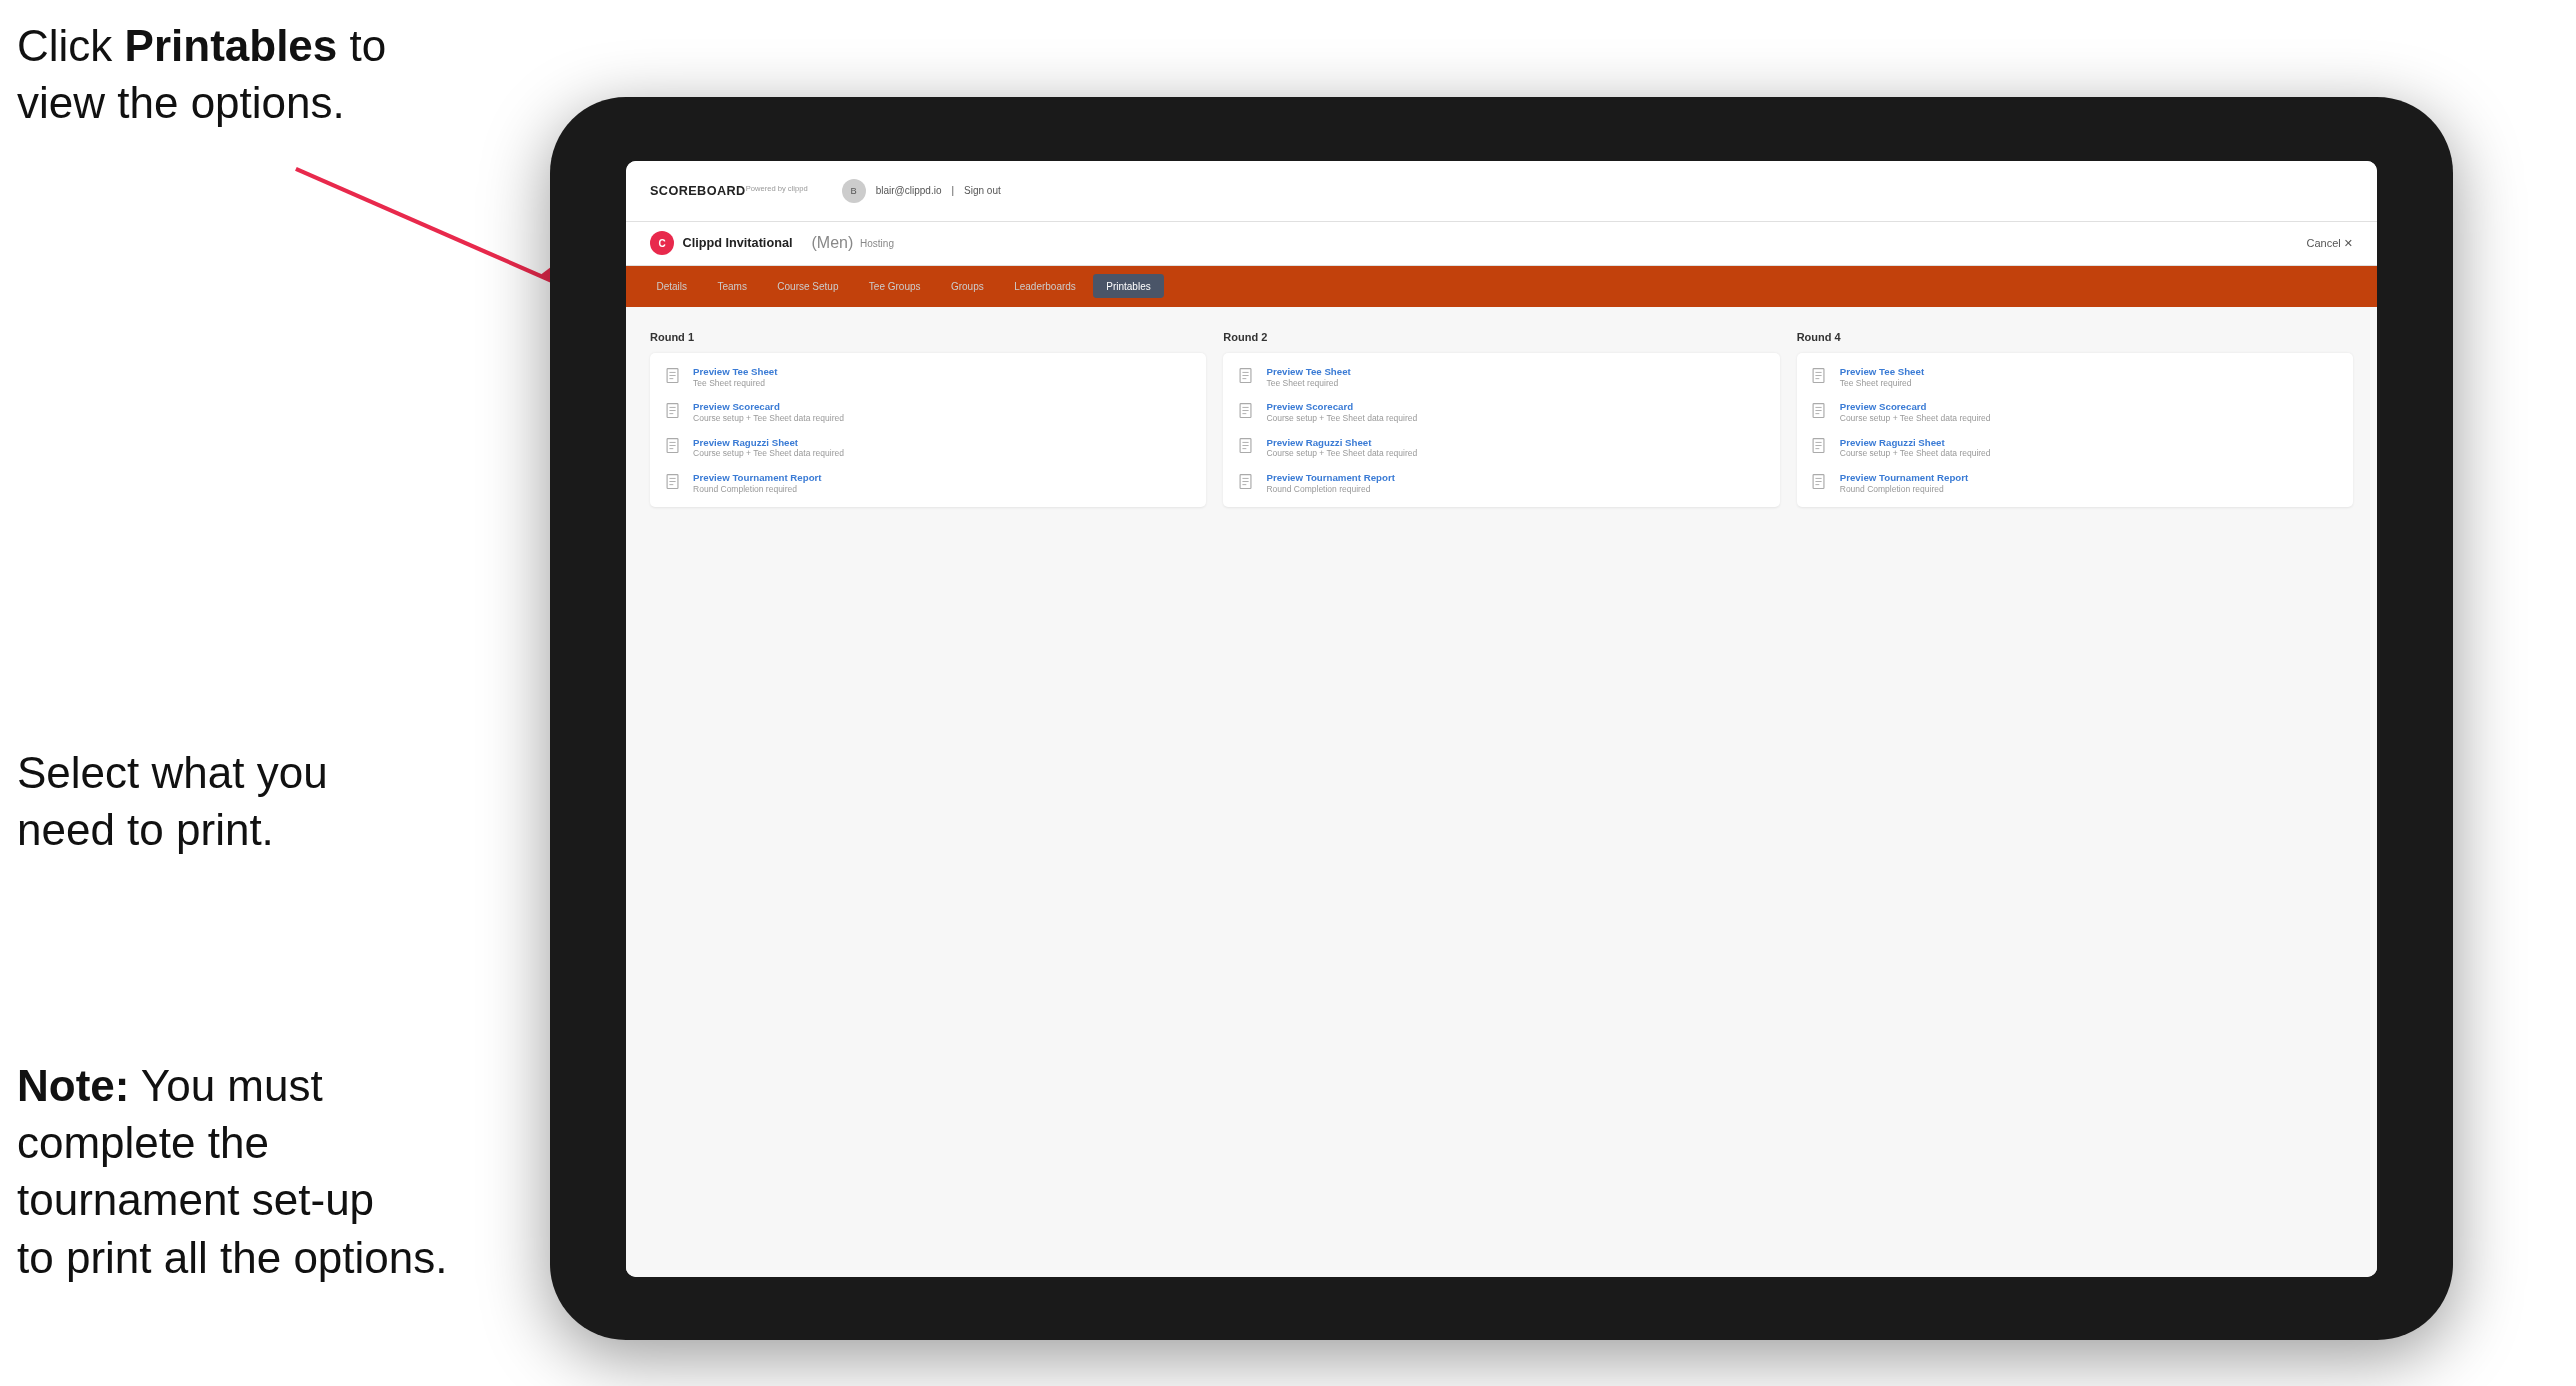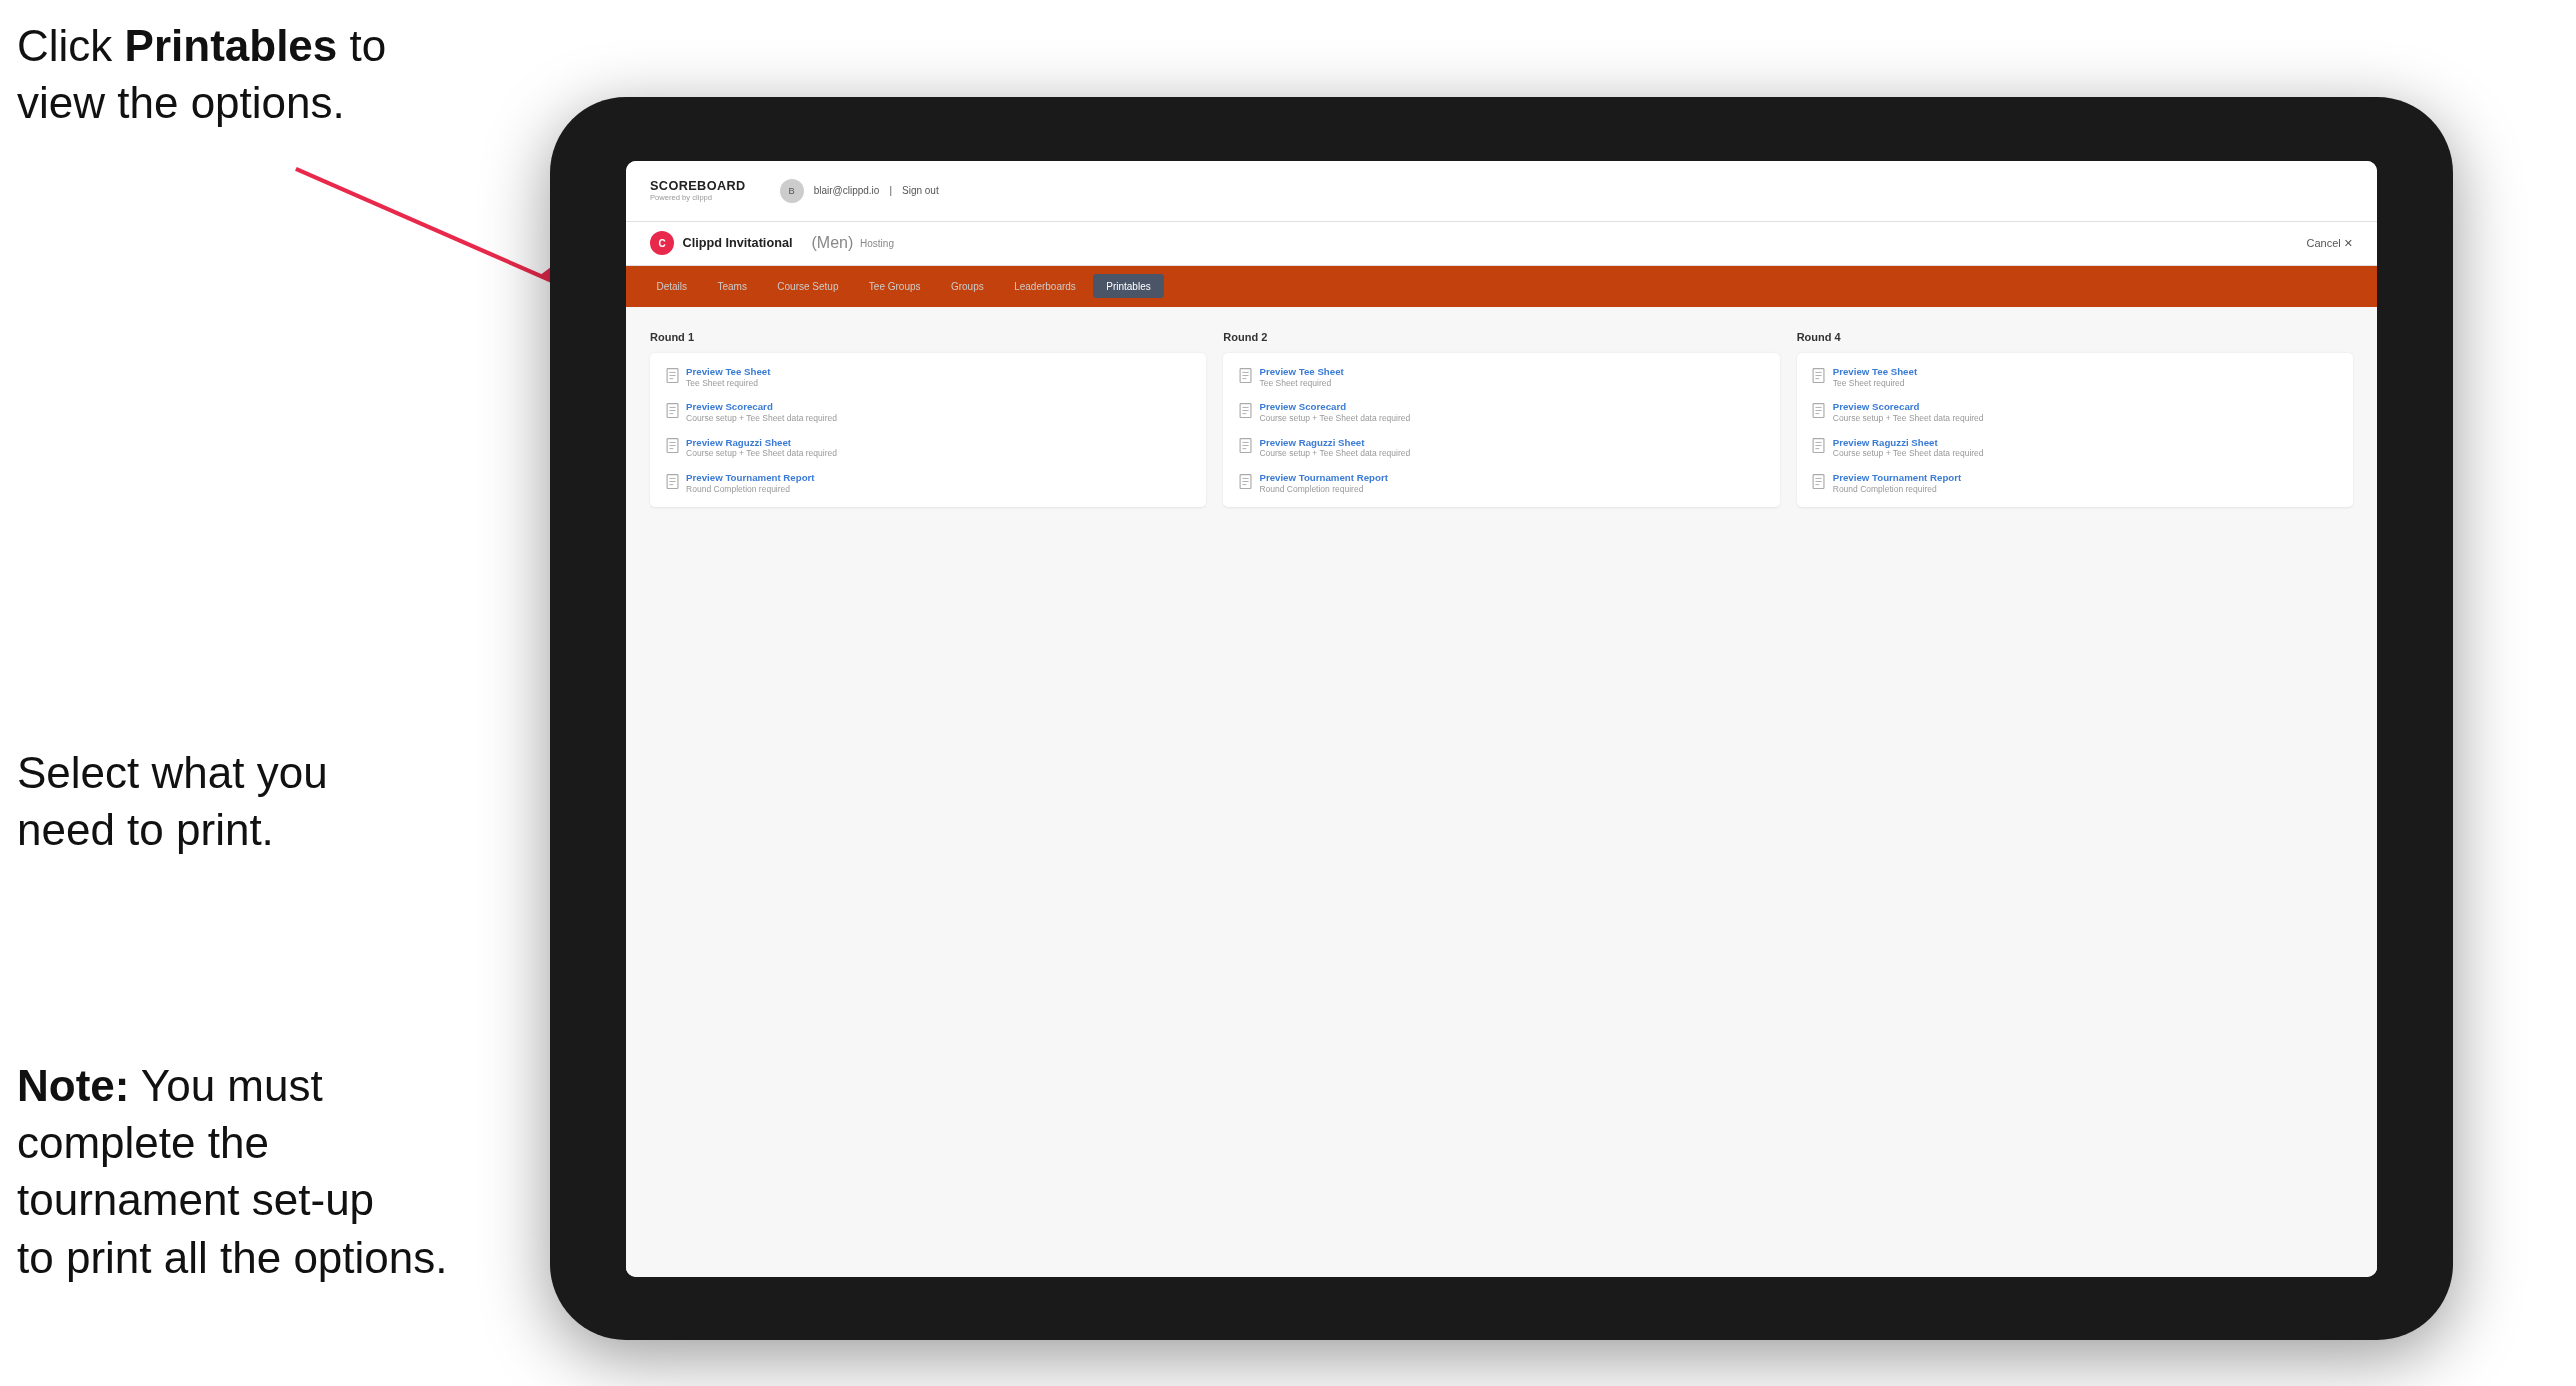--- a/index.html
+++ b/index.html
@@ -76,21 +76,20 @@
       height: 61px;
       display: flex;
       align-items: center;
       padding: 0 24px;
       border-bottom: 0.8px solid #e0e0e0;
       flex-shrink: 0;
     }
 
     .scoreboard-logo {
       display: flex;
-      flex-direction: column;
       margin-right: 34px;
     }
     .scoreboard-logo .logo-text {
       font-size: 12.7px;
       font-weight: 700;
       color: #222;
       letter-spacing: 0.4px;
     }
     .scoreboard-logo .powered-by {
       font-size: 7.6px;
@@ -235,21 +234,21 @@
       padding: 13.5px;
       display: flex;
       flex-direction: column;
       gap: 13.5px;
       box-shadow: 0 0.8px 2.5px rgba(0,0,0,0.08);
     }
 
     .print-item {
       display: flex;
       align-items: flex-start;
-      gap: 4px;
+      gap: 11px;
       cursor: pointer;
     }
 
     .print-icon {
       width: 18.6px;
       height: 18.6px;
       flex-shrink: 0;
       margin-top: 0.8px;
     }
 

